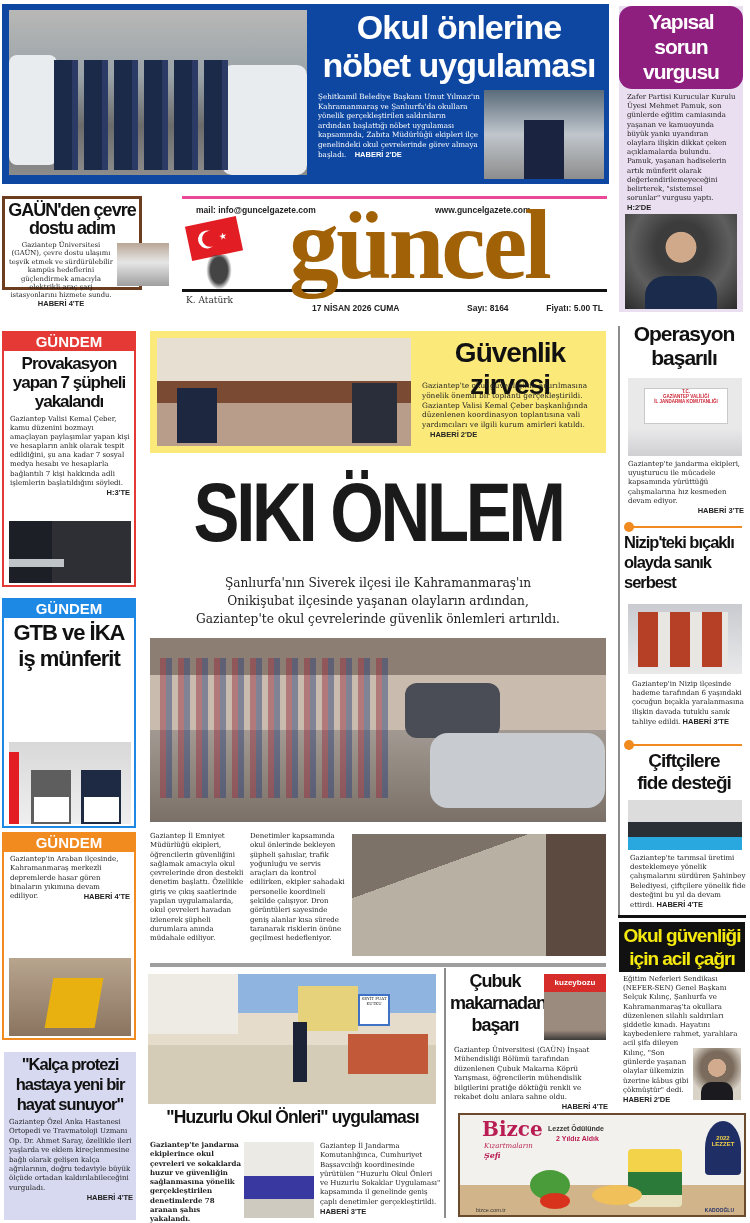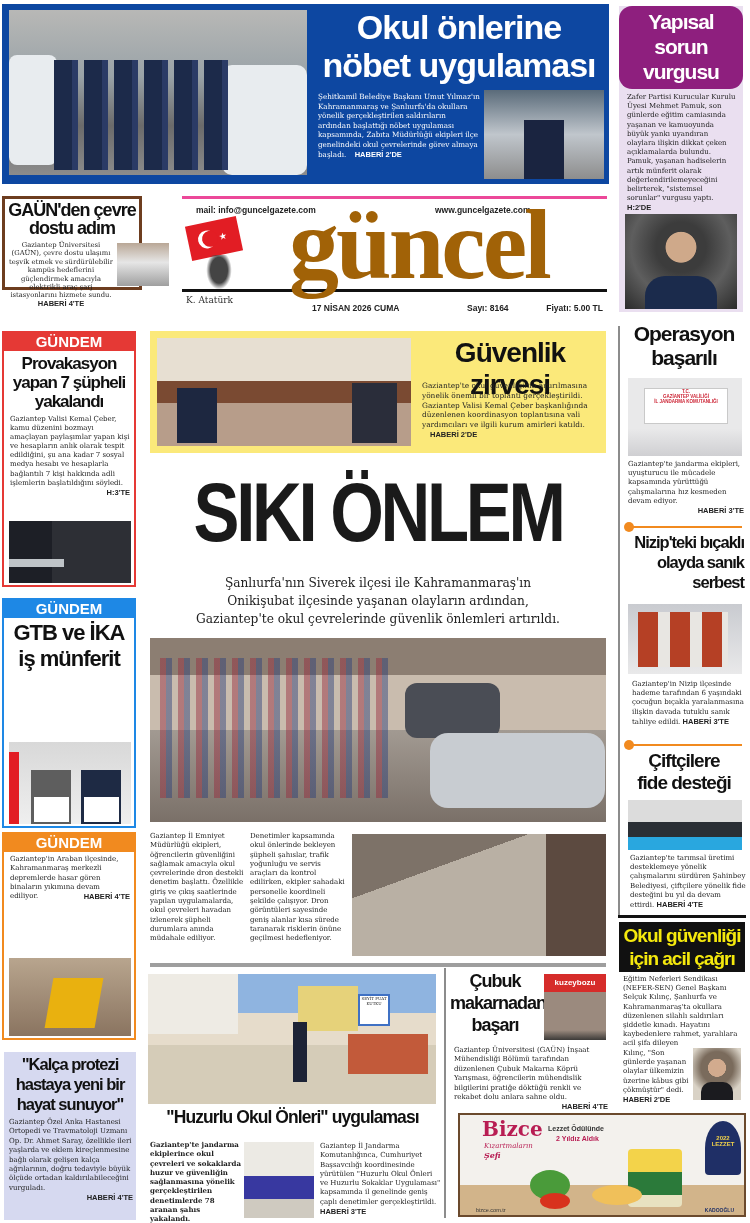--- a/index.html
+++ b/index.html
@@ -145,21 +145,21 @@
   <div class="body-t" style="position:absolute;left:4px;top:138px;width:116px;font-size:7px;line-height:9.2px">
     <span>Gaziantep'te jandarma ekipleri, uyuşturucu ile mücadele kapsamında yürüttüğü çalışmalarına hız kesmeden devam ediyor.</span>
     <div class="ref" style="text-align:right">HABERİ 3'TE</div>
   </div>
 </div>
 <div class="sep" style="left:628px;top:526px;width:114px">
     <div class="dot"></div>
   </div>
 
 <div class="abs" style="left:624px;top:532px;width:120px;height:210px;">
-  <div class="cond" style="text-align:right;font-size:16.5px;line-height:20px;color:#111">
+  <div class="cond" style="text-align:left;font-size:16.5px;line-height:20px;color:#111">
     <div>Nizip'teki bıçaklı</div>
     <div>olayda sanık</div>
     <div>serbest</div>
   </div>
   <div class="photo" style="left:4px;top:72px;width:114px;height:70px;background:linear-gradient(#c9cbd0,#e9e9ea)">
     <div style="position:absolute;left:10px;top:8px;width:90px;height:55px;background:repeating-linear-gradient(90deg,#b54025 0 20px,#e8e6e2 20px 32px)"></div>
   </div>
   <div class="body-t" style="position:absolute;left:8px;top:148px;width:114px;font-size:7px;line-height:9.2px">
     <span>Gaziantep'in Nizip ilçesinde hademe tarafından 6 yaşındaki çocuğun bıçakla yaralanmasına ilişkin davada tutuklu sanık tahliye edildi.</span>
     <span class="ref">HABERİ 3'TE</span>

